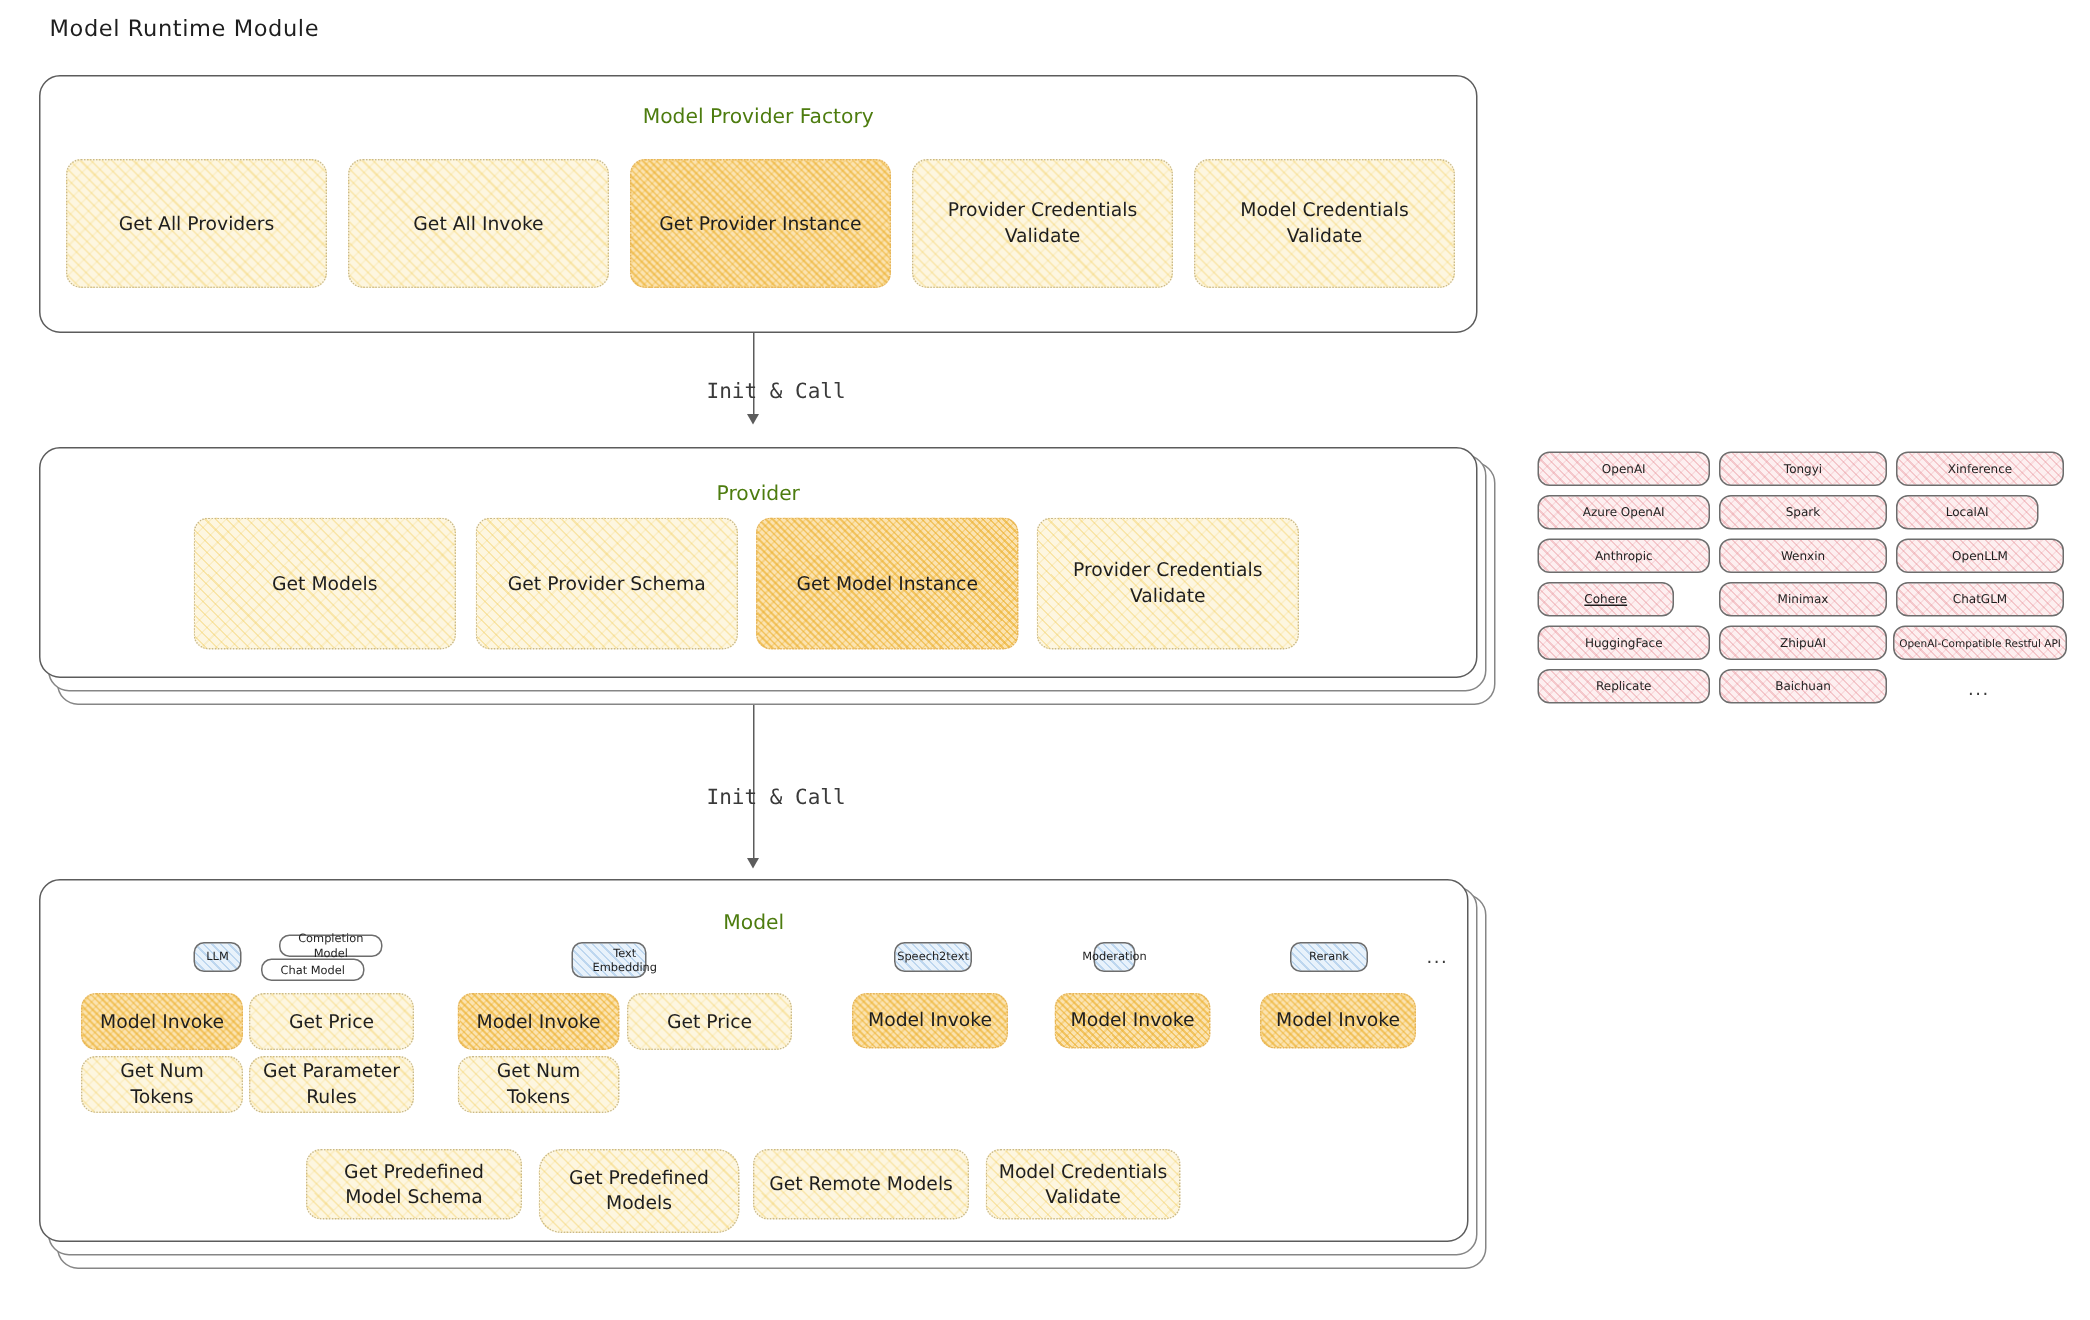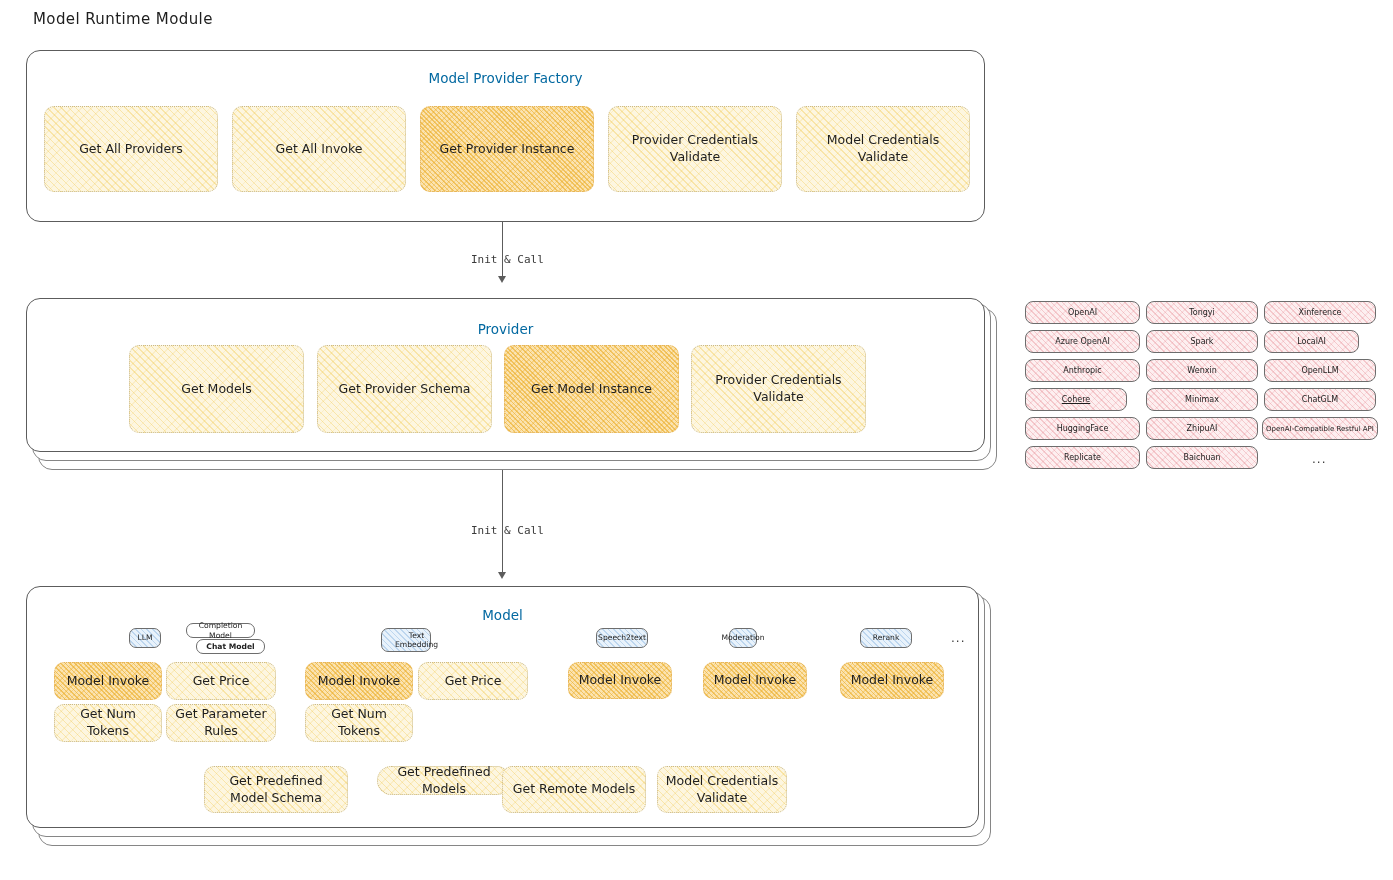--- a/index.html
+++ b/index.html
@@ -17,21 +17,21 @@
   }
 
   
   .panel{
     border:1.15px solid #5c5c5c;border-radius:14px;background:#fff;
   }
   .panel-shadow{
     border:1.15px solid #868686;border-radius:14px;background:#fff;
   }
   .panel-title{
-    position:absolute;width:100%;text-align:center;font-size:13.5px;color:#0369a1;
+    position:absolute;width:100%;text-align:center;font-size:13.5px;color:#4d7c0f;
   }
 
   
   .mbox{
     border:1.1px dotted #c9b98a;border-radius:10px;
     display:flex;align-items:center;justify-content:center;text-align:center;
     font-size:12.5px;line-height:1.35;color:#1e1e1e;padding:2px 6px;
     background-color:#fdf6e0;
     background-image:
       repeating-linear-gradient(45deg,rgba(240,196,60,.34) 0 1px,transparent 1px 5px),
@@ -70,21 +70,21 @@
   }
 
   
   .arrow-line{background:#5c5c5c;width:1.2px;}
   .arrow-head{
     width:0;height:0;border-left:4.5px solid transparent;border-right:4.5px solid transparent;
     border-top:7px solid #5c5c5c;
   }
   .arrow-label{
     font-family:"DejaVu Sans Mono","Liberation Mono",monospace;
-    font-size:11px;color:#3a3a3a;white-space:nowrap;
+    font-size:14px;color:#3a3a3a;white-space:nowrap;
   }
   .ellipsis{font-size:12px;color:#3a3a3a;letter-spacing:1px;}
 </style>
 </head>
 <body>
 
 <div class="stage">
 
   <div class="abs" id="page-title">Model Runtime Module</div>
 
@@ -107,21 +107,21 @@
     <div class="panel-title" style="top:22px;">Provider</div>
   </div>
   <div class="abs mbox" style="left:129px;top:345px;width:175px;height:88px;">Get Models</div>
   <div class="abs mbox" style="left:317px;top:345px;width:175px;height:88px;">Get Provider Schema</div>
   <div class="abs mbox hl" style="left:504px;top:345px;width:175px;height:88px;">Get Model Instance</div>
   <div class="abs mbox" style="left:691px;top:345px;width:175px;height:88px;">Provider Credentials Validate</div>
 
   <div class="abs pchip" style="left:1025px;top:301px;width:115px;height:23px;">OpenAI</div>
   <div class="abs pchip" style="left:1025px;top:330px;width:115px;height:23px;">Azure OpenAI</div>
   <div class="abs pchip" style="left:1025px;top:359px;width:115px;height:23px;">Anthropic</div>
-  <div class="abs pchip" style="left:1025px;top:388px;width:102px;height:23px;text-decoration:underline;">Cohere</div>
+  <div class="abs pchip" style="left:1025px;top:388px;width:91px;height:23px;text-decoration:underline;">Cohere</div>
   <div class="abs pchip" style="left:1025px;top:417px;width:115px;height:23px;">HuggingFace</div>
   <div class="abs pchip" style="left:1025px;top:446px;width:115px;height:23px;">Replicate</div>
 
   <div class="abs pchip" style="left:1146px;top:301px;width:112px;height:23px;">Tongyi</div>
   <div class="abs pchip" style="left:1146px;top:330px;width:112px;height:23px;">Spark</div>
   <div class="abs pchip" style="left:1146px;top:359px;width:112px;height:23px;">Wenxin</div>
   <div class="abs pchip" style="left:1146px;top:388px;width:112px;height:23px;">Minimax</div>
   <div class="abs pchip" style="left:1146px;top:417px;width:112px;height:23px;">ZhipuAI</div>
   <div class="abs pchip" style="left:1146px;top:446px;width:112px;height:23px;">Baichuan</div>
 
@@ -137,21 +137,21 @@
   <div class="abs arrow-label" style="left:471px;top:524px;">Init &amp; Call</div>
 
   <div class="abs panel-shadow" style="left:38px;top:596px;width:953px;height:250px;"></div>
   <div class="abs panel-shadow" style="left:32px;top:591px;width:953px;height:246px;"></div>
   <div class="abs panel" style="left:26px;top:586px;width:953px;height:242px;">
     <div class="panel-title" style="top:20px;">Model</div>
   </div>
 
   <div class="abs badge" style="left:129px;top:628px;width:32px;height:20px;">LLM</div>
   <div class="abs badge plain" style="left:186px;top:623px;width:69px;height:15px;">Completion Model</div>
-  <div class="abs badge plain" style="left:196px;top:639px;width:69px;height:15px;font-weight:bold;">Chat Model</div>
+  <div class="abs badge plain" style="left:174px;top:639px;width:69px;height:15px;">Chat Model</div>
   <div class="abs mbox hl" style="left:54px;top:662px;width:108px;height:38px;">Model Invoke</div>
   <div class="abs mbox" style="left:166px;top:662px;width:110px;height:38px;">Get Price</div>
   <div class="abs mbox" style="left:54px;top:704px;width:108px;height:38px;">Get Num Tokens</div>
   <div class="abs mbox" style="left:166px;top:704px;width:110px;height:38px;">Get Parameter Rules</div>
 
   <div class="abs badge" style="left:381px;top:628px;width:50px;height:24px;padding-left:24px;">Text Embedding</div>
   <div class="abs mbox hl" style="left:305px;top:662px;width:108px;height:38px;">Model Invoke</div>
   <div class="abs mbox" style="left:418px;top:662px;width:110px;height:38px;">Get Price</div>
   <div class="abs mbox" style="left:305px;top:704px;width:108px;height:38px;">Get Num Tokens</div>
 
@@ -160,17 +160,17 @@
 
   <div class="abs badge" style="left:729px;top:628px;width:28px;height:20px;">Moderation</div>
   <div class="abs mbox hl" style="left:703px;top:662px;width:104px;height:37px;">Model Invoke</div>
 
   <div class="abs badge" style="left:860px;top:628px;width:52px;height:20px;">Rerank</div>
   <div class="abs mbox hl" style="left:840px;top:662px;width:104px;height:37px;">Model Invoke</div>
 
   <div class="abs ellipsis" style="left:951px;top:631px;">...</div>
 
   <div class="abs mbox" style="left:204px;top:766px;width:144px;height:47px;">Get Predefined Model Schema</div>
-  <div class="abs mbox" style="left:377px;top:766px;width:134px;height:29px;border-radius:15px;">Get Predefined Models</div>
+  <div class="abs mbox" style="left:359px;top:766px;width:134px;height:56px;border-radius:15px;">Get Predefined Models</div>
   <div class="abs mbox" style="left:502px;top:766px;width:144px;height:47px;">Get Remote Models</div>
   <div class="abs mbox" style="left:657px;top:766px;width:130px;height:47px;">Model Credentials Validate</div>
 
 </div>
 
 </body></html>

